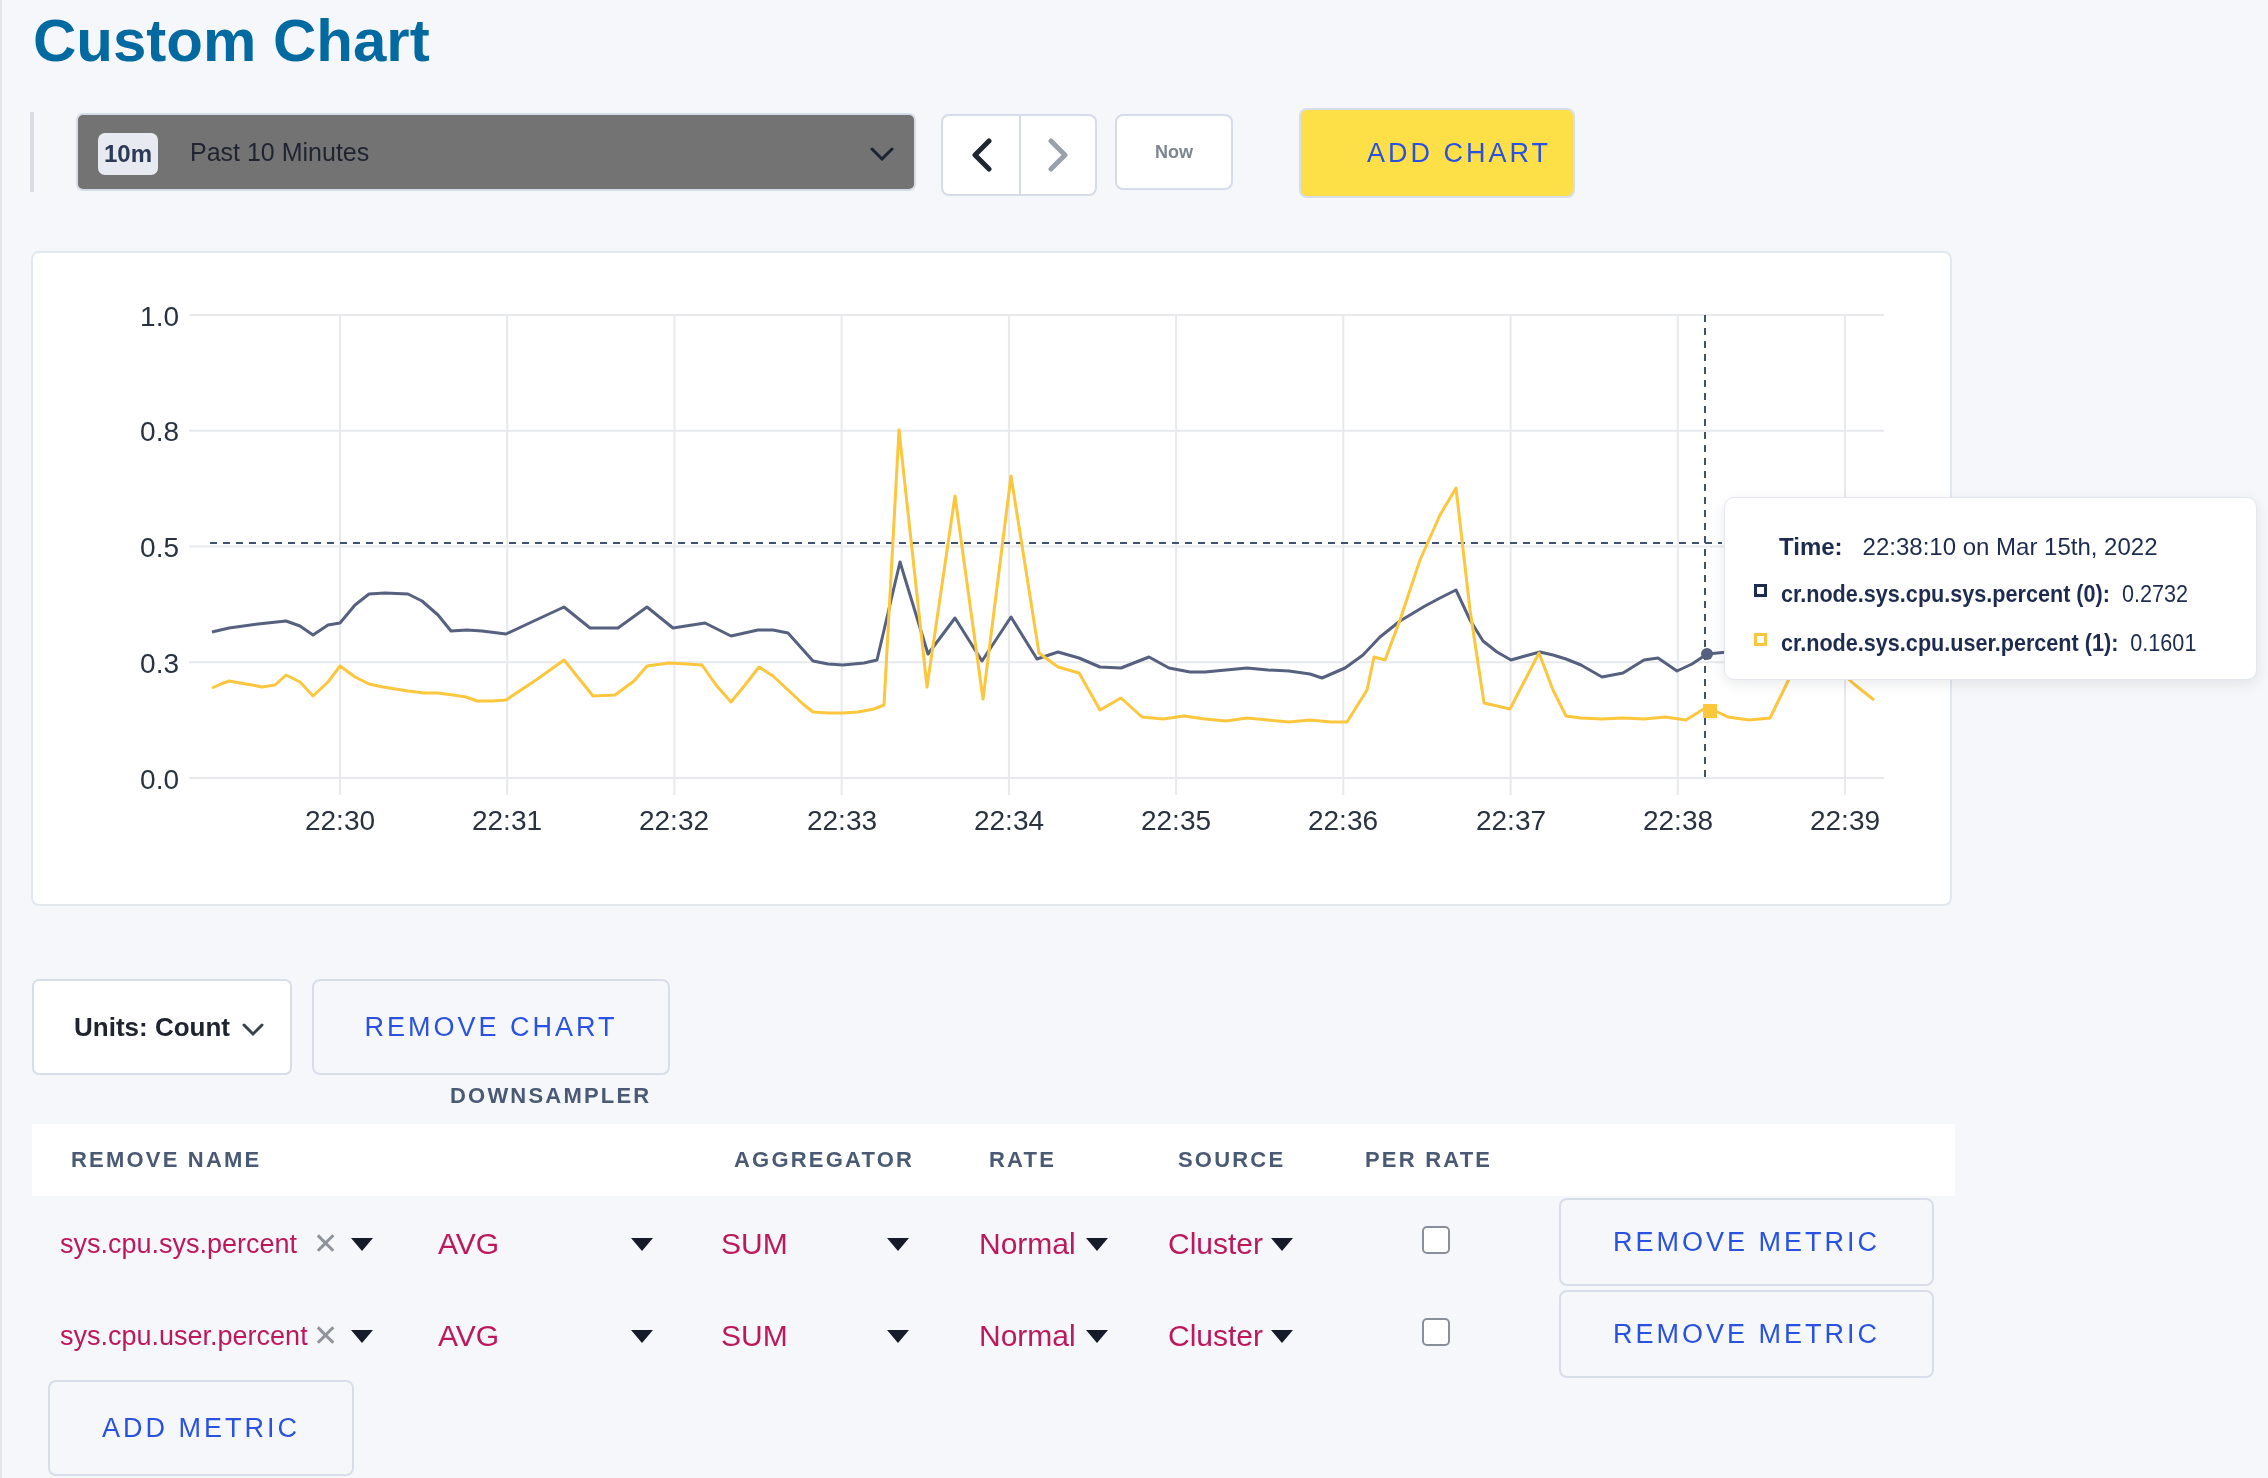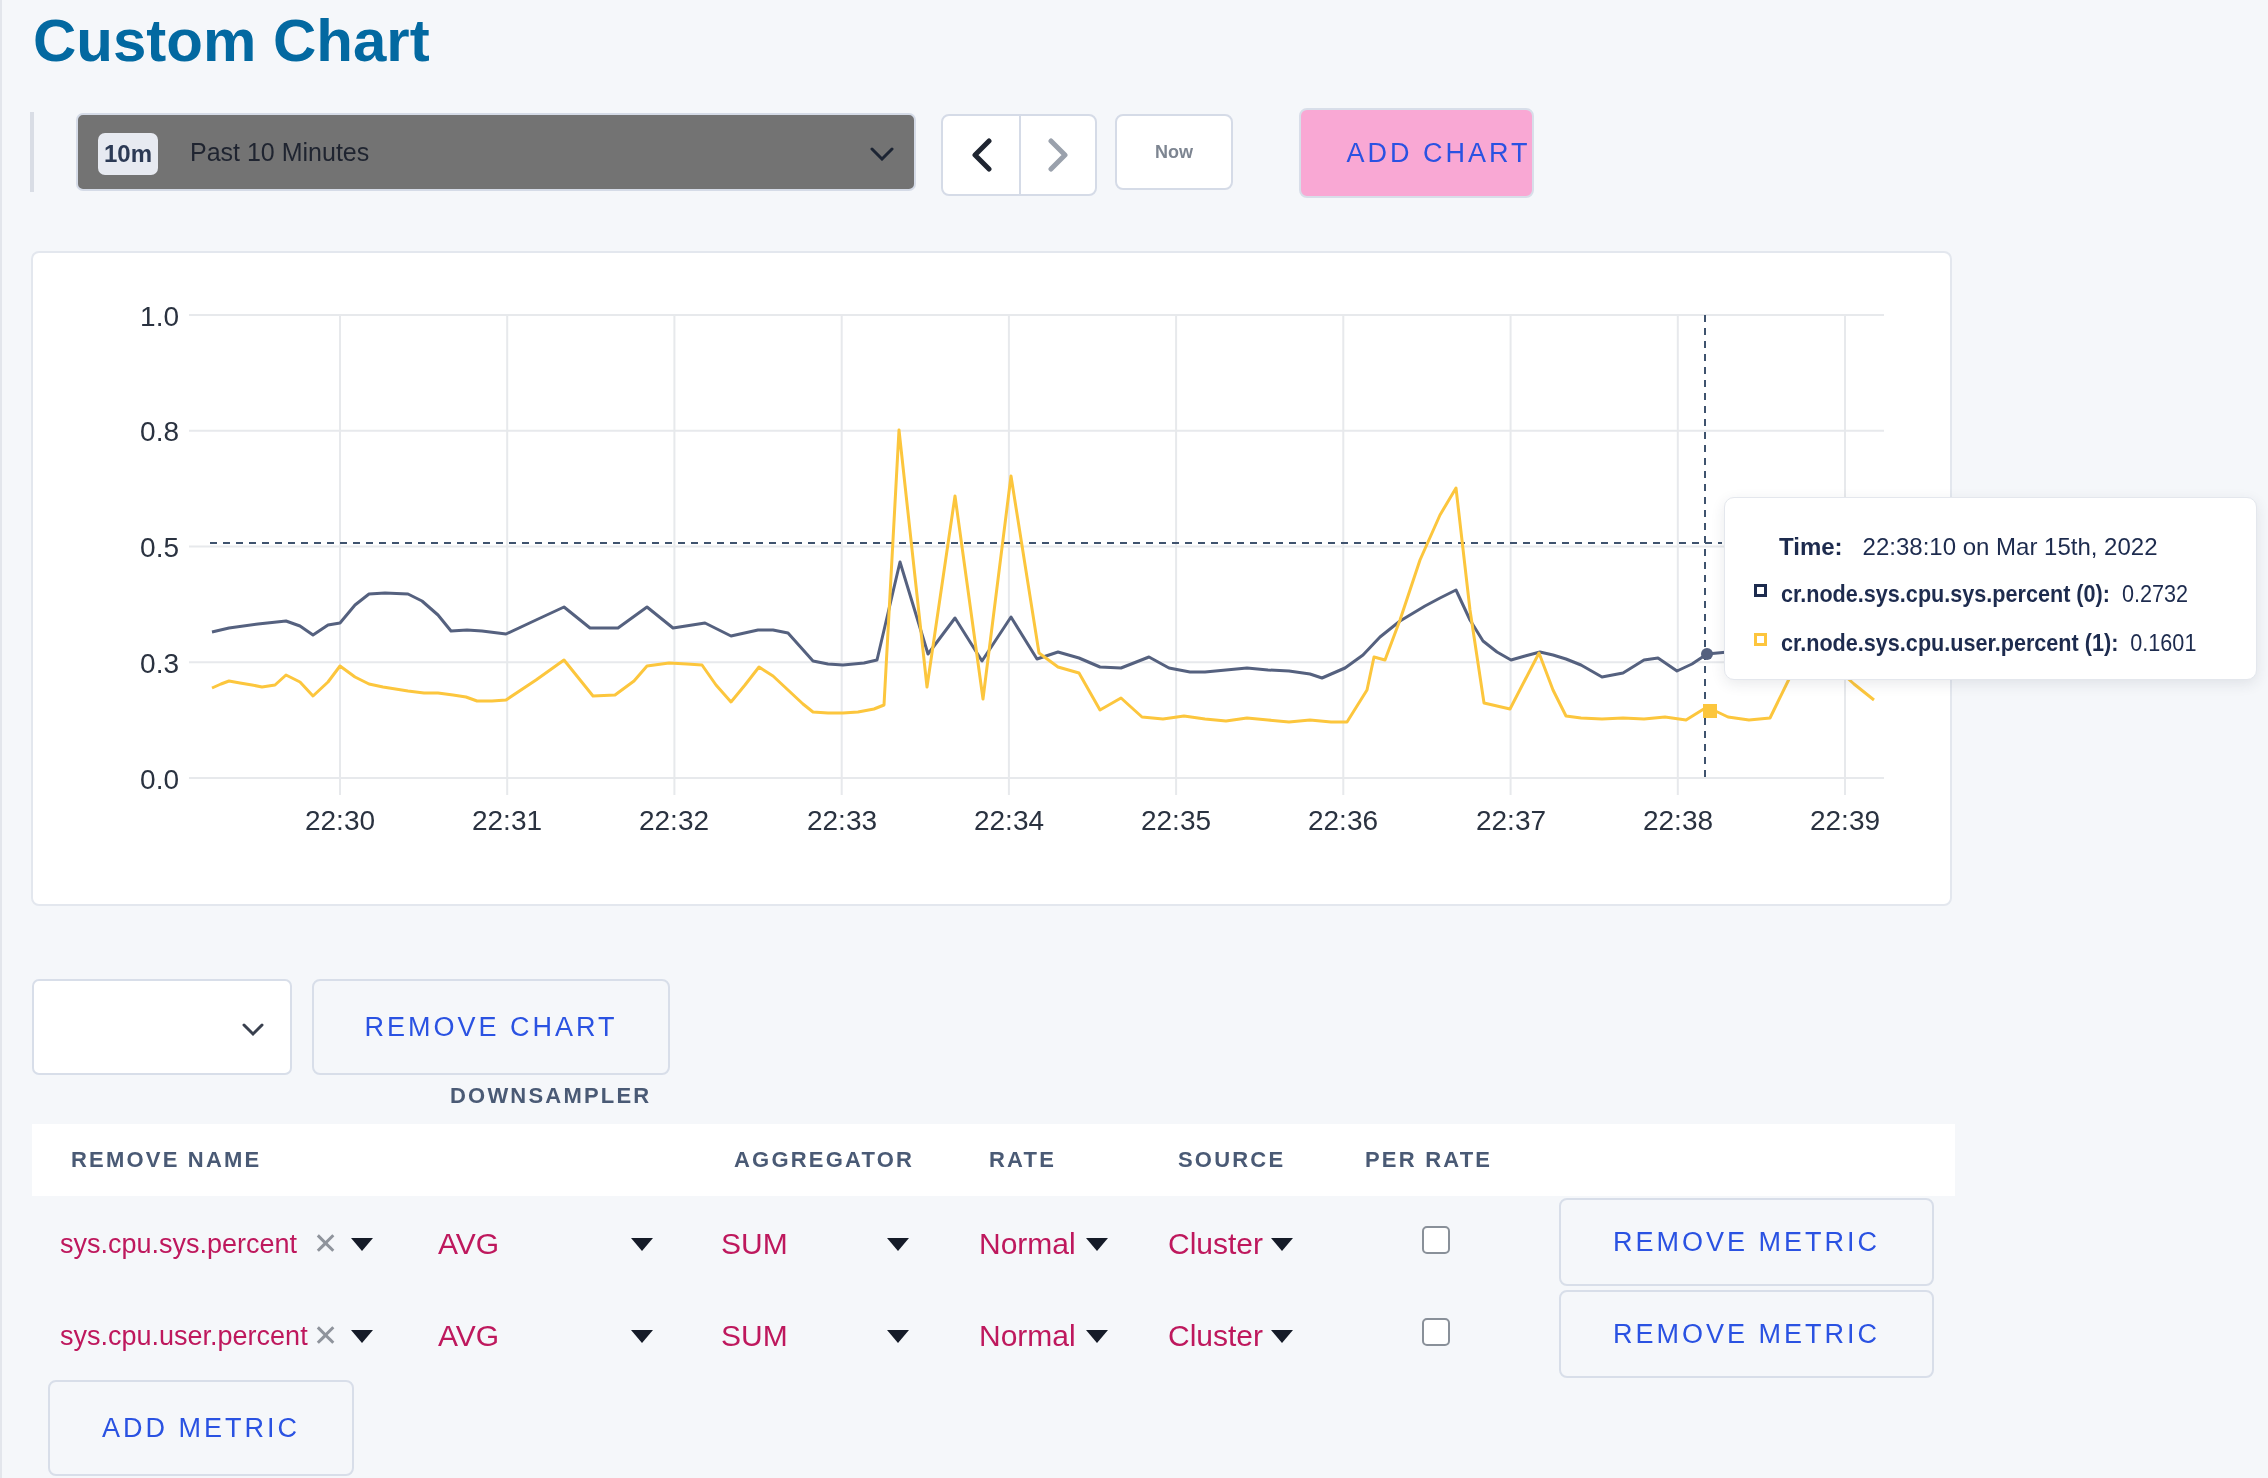--- a/index.html
+++ b/index.html
@@ -31,21 +31,21 @@
     <svg class="abs" style="left:28px;top:22px;" width="22" height="34" viewBox="0 0 22 34">
         <polyline points="18,3 4,17 18,31" fill="none" stroke="#1f2531" stroke-width="5" stroke-linecap="round" stroke-linejoin="round"></polyline>
       </svg>
     <svg class="abs" style="left:104px;top:22px;" width="22" height="34" viewBox="0 0 22 34">
         <polyline points="4,3 18,17 4,31" fill="none" stroke="#9aa1ac" stroke-width="5" stroke-linecap="round" stroke-linejoin="round"></polyline>
       </svg>
   </div>
 
   <div class="abs" style="left:1115px;top:114px;width:118px;height:76px;background:#fff;border:2px solid #d5dbe7;border-radius:8px;text-align:center;line-height:72px;font-size:18px;font-weight:600;color:#7d8591;">Now</div>
 
-  <div class="abs btn-border" style="left:1299px;top:108px;width:235px;height:90px;background:#f9a8d4;text-align:center;line-height:86px;padding-left:44px;"><span class="blue-caps">ADD CHART</span></div>
+  <div class="abs btn-border" style="left:1299px;top:108px;width:276px;height:90px;background:#fde047;text-align:center;line-height:86px;padding-left:44px;"><span class="blue-caps">ADD CHART</span></div>
 
   <div class="abs" style="left:31px;top:251px;width:1921px;height:655px;background:#fff;border:2px solid #e3e7ee;border-radius:8px;"></div>
   <svg class="abs" style="left:31px;top:254px;" width="1921" height="652" viewBox="0 0 1921 652">
 
     <g stroke="#e7e9ec" stroke-width="2">
       <line x1="158" y1="61" x2="1853" y2="61"></line>
       <line x1="158" y1="176.75" x2="1853" y2="176.75"></line>
       <line x1="158" y1="292.5" x2="1853" y2="292.5"></line>
       <line x1="158" y1="408.25" x2="1853" y2="408.25"></line>
       <line x1="158" y1="524" x2="1853" y2="524"></line>
@@ -93,20 +93,21 @@
 
   <div class="abs" style="left:1724px;top:497px;width:533px;height:183px;background:#fff;border:1px solid #e4e7ed;border-radius:10px;box-shadow:0 4px 14px rgba(40,50,70,0.10);z-index:5;">
     <div class="abs" style="left:54px;top:35px;font-size:24px;color:#1d2b4e;white-space:nowrap;text-align:center;"><b>Time:</b>&nbsp;&nbsp; 22:38:10 on Mar 15th, 2022</div>
     <div class="abs" style="left:29px;top:86px;width:13px;height:13px;border:3px solid #1d2b4e;"></div>
     <div class="abs" style="left:56px;top:82px;font-size:24px;color:#1d2b4e;white-space:nowrap;transform:scaleX(0.9);transform-origin:0 0;"><b>cr.node.sys.cpu.sys.percent (0):</b>&nbsp; 0.2732</div>
     <div class="abs" style="left:29px;top:135px;width:13px;height:13px;border:3px solid #fdc53d;"></div>
     <div class="abs" style="left:56px;top:131px;font-size:24px;color:#1d2b4e;white-space:nowrap;transform:scaleX(0.9);transform-origin:0 0;"><b>cr.node.sys.cpu.user.percent (1):</b>&nbsp; 0.1601</div>
   </div>
 
   <div class="abs" style="left:32px;top:979px;width:260px;height:96px;background:#fff;border:2px solid #d8dee9;border-radius:7px;">
+    <div class="abs" style="left:40px;top:0;height:92px;line-height:92px;font-size:26px;font-weight:700;color:#20242e;">Units: Count</div>
     <svg class="abs" style="left:208px;top:42px;" width="22" height="14" viewBox="0 0 22 14">
         <polyline points="2,2 11,11 20,2" fill="none" stroke="#39404e" stroke-width="3" stroke-linecap="round"></polyline>
       </svg>
   </div>
   <div class="abs btn-border" style="left:312px;top:979px;width:358px;height:96px;text-align:center;line-height:92px;"><span class="blue-caps">REMOVE CHART</span></div>
 
   <div class="abs" style="left:32px;top:1124px;width:1923px;height:72px;background:#fff;"></div>
   <div class="abs hdr" style="left:71px;top:1124px;">REMOVE NAME</div>
   <div class="abs hdr" style="left:450px;top:1060px;">DOWNSAMPLER</div>
   <div class="abs hdr" style="left:734px;top:1124px;">AGGREGATOR</div>

